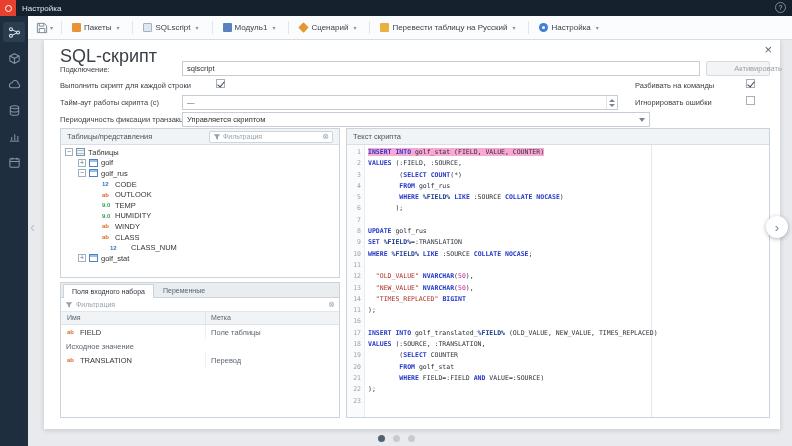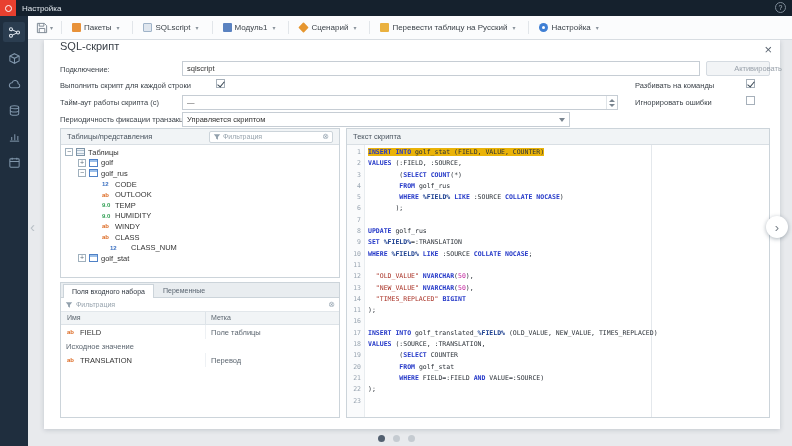--- a/index.html
+++ b/index.html
@@ -33,21 +33,21 @@
   .ic-package-blue { background:#dfe6ee; border:1px solid #9fb3c8; }
   .ic-module { background:#5a82c0; }
   .ic-scenario { background:#e6962f; transform:rotate(45deg) scale(.82); }
   .ic-node { background:#eab13f; }
   .ic-settings { background:#3f7fd4; border-radius:50%; position:relative; }
   .ic-settings::after { content:""; position:absolute; left:3px; top:3px; width:3px; height:3px; background:#fff; border-radius:50%; }
   .tb-right { margin-left:auto; font-size:8px; color:#6a7580; cursor:pointer; letter-spacing:-1px; }
 
   
   .dialog { position:absolute; left:44px; top:40px; width:736px; height:389px; background:#fff; box-shadow:0 1px 5px rgba(20,40,60,.18); z-index:10; }
-  .dlg-title { position:absolute; left:16px; top:0; font-size:11px; color:#3a4048; }
+  .dlg-title { position:absolute; left:16px; top:6px; font-size:18px; color:#3a4048; }
   .dlg-close { position:absolute; right:8px; top:2px; font-size:13px; color:#5a6470; cursor:pointer; line-height:16px; }
 
   .f-label { position:absolute; font-size:7.5px; color:#3c434a; white-space:nowrap; }
   .input { position:absolute; height:15px; background:#fff; border:1px solid #c6cdd4; font-size:7.5px; color:#333; padding:0 4px; font-family:"Liberation Sans",sans-serif; }
   .btn { position:absolute; height:15px; background:#f2f4f6; border:1px solid #d5dbe1; color:#9aa2ab; font-size:7.5px; display:flex; align-items:center; justify-content:center; border-radius:2px; cursor:default;padding-left:40px; }
   .cb { position:absolute; width:9px; height:9px; border:1px solid #a6b0ba; background:#fff; cursor:pointer; }
   .cb.checked::after { content:""; position:absolute; left:2px; top:0px; width:3px; height:6px; border-right:1.5px solid #3a4854; border-bottom:1.5px solid #3a4854; transform:rotate(40deg); }
   .spin { position:absolute; height:15px; border:1px solid #c6cdd4; background:#fff; display:flex; align-items:center; font-size:7.5px; color:#555; padding-left:4px; }
   .spin-arrows { margin-left:auto; width:11px; height:100%; border-left:1px solid #dfe4e8; display:flex; flex-direction:column; align-items:center; justify-content:center; gap:2px; cursor:pointer; }
   .tri-up { width:0; height:0; border-left:3px solid transparent; border-right:3px solid transparent; border-bottom:3px solid #7a8590; }
@@ -89,21 +89,21 @@
 
   
   .editor { left:302px; top:88px; width:424px; height:290px; }
   .ed-body { flex:1; display:flex; overflow:hidden; background:#fff; }
   .gutter { width:18px; background:#fafbfc; border-right:1px solid #e8ecef; padding-top:2px; flex:none; }
   .gnum { height:11.3px; font-family:"DejaVu Sans Mono",monospace; font-size:6.5px; color:#9aa6b2; text-align:right; padding-right:3px; line-height:11.3px; }
   .codewrap { flex:1; position:relative; overflow:hidden; }
   .margin-line { position:absolute; left:286px; top:0; bottom:0; width:1px; background:#e4e8ec; }
   .code { position:relative; padding:2px 0 0 3px; }
   .cline { height:11.3px; line-height:11.3px; font-family:"DejaVu Sans Mono",monospace; font-size:6.5px; white-space:pre; }
-  .lsel { background:#eab308; }
+  .lsel { background:#f9a8d4; }
   .tok-k { color:#2438c8; font-weight:bold; }
   .tok-m { color:#1b3e8f; font-weight:bold; }
   .tok-s { color:#a93226; }
   .tok-n { color:#c2279f; }
   .tok-p { color:#2b3138; }
 
   
   .nav-left { position:absolute; left:30px; top:218px; font-size:15px; color:#b9c0c6; z-index:15; cursor:default; }
   .nav-right { position:absolute; left:766px; top:216px; width:22px; height:22px; background:#fff; border-radius:50%; box-shadow:0 1px 4px rgba(20,40,60,.35); display:flex; align-items:center; justify-content:center; font-size:13px; color:#7a828a; z-index:15; cursor:pointer; }
   .dots { position:absolute; left:0; right:0; bottom:4px; display:flex; justify-content:center; gap:8px; z-index:15; }
@@ -229,21 +229,21 @@
     <span>—</span>
     <span class="spin-arrows">
         <span class="tri-up"></span>
         <span class="tri-dn"></span>
       </span>
   </div>
   <span class="f-label" style="left:591px; top:58px;">Игнорировать ошибки</span>
   <span class="cb" style="left:702px; top:56px;"></span>
 
   <span class="f-label" style="left:16px; top:75px;">Периодичность фиксации транзакции (строк)</span>
-  <div class="select" style="left:138px; top:72px; width:388px;">
+  <div class="select" style="left:138px; top:72px; width:468px;">
     <span>Управляется скриптом</span>
     <span class="sel-caret"></span>
   </div>
 
   <div class="panel tables">
     <div class="p-head">
       <span class="p-title">Таблицы/представления</span>
       <span class="filter-box">
         <svg class="funnel" width="8" height="8" viewBox="0 0 10 10">
             <path d="M1 1.5h8L6.2 5v3.5L3.8 6.8V5z" fill="#93a1ad"></path>

